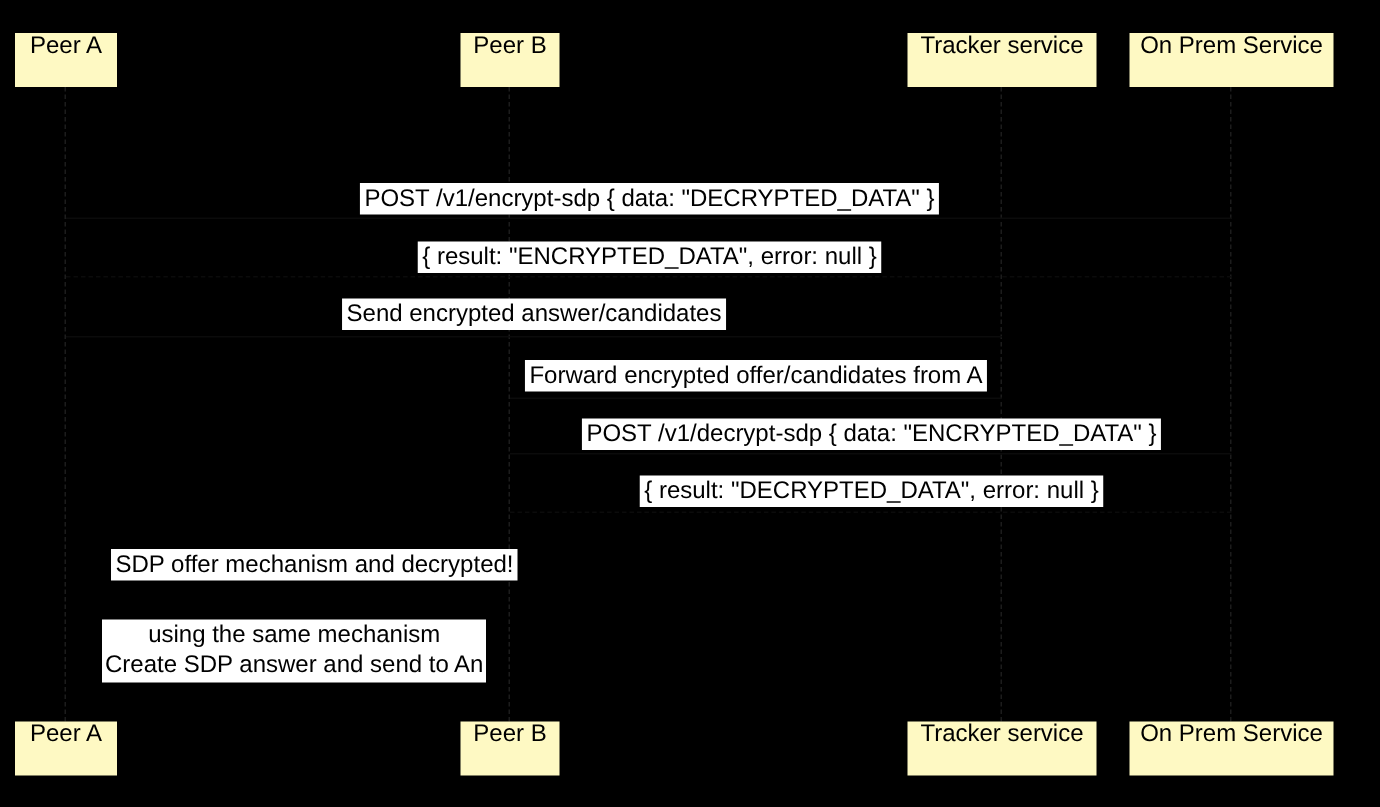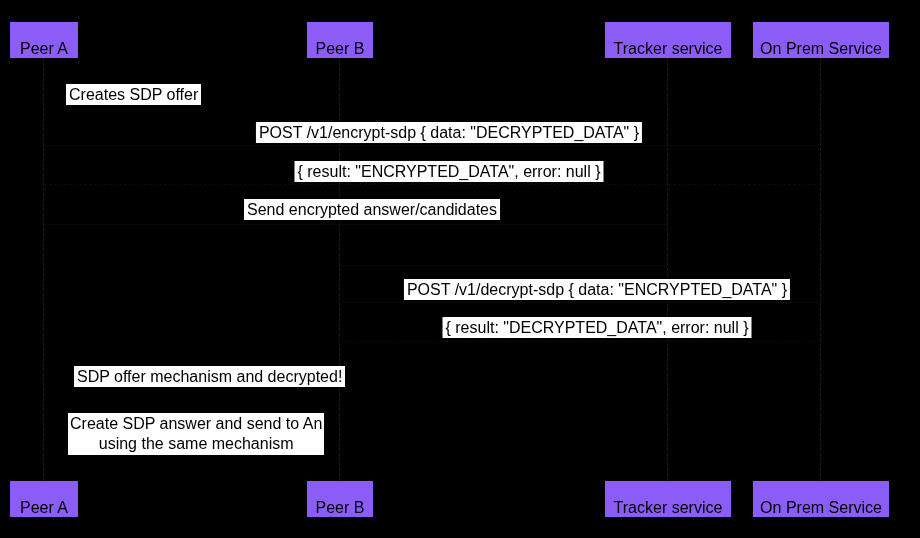--- a/index.html
+++ b/index.html
@@ -6,39 +6,39 @@
   #stage{
     position:relative;
     width:920px;height:538px;
     background:#000;
     overflow:hidden;
     font-family:"Liberation Sans", sans-serif;
   }
   .participant{
     position:absolute;
     height:36px;
-    background:#8b5cf6;
+    background:#fef9c3;
     color:#000;
-    display:flex;align-items:flex-end;justify-content:center;
+    display:flex;align-items:flex-start;justify-content:center;
     font-size:16px;
     box-sizing:border-box;
   }
   .lifeline{
     position:absolute;
     top:58px;height:423px;width:0;
     border-left:1px dashed #1c1c1c;
   }
   .msg-label{
     position:absolute;
     background:#fff;color:#000;
     font-size:16px;line-height:19px;
     padding:1px 3px;
     white-space:nowrap;
   }
-  .center-anchor{transform:translateX(-50%);margin-left:16px;}
+  .center-anchor{transform:translateX(-50%);}
   .arrow{
     position:absolute;height:0;
     border-top:1px solid #0b0b0b;
   }
   .arrow.dashed{border-top-style:dashed;}
   .note-box{
     position:absolute;
     background:#fff;color:#000;
     font-size:16px;line-height:20px;
     padding:1px 2px;
@@ -70,31 +70,31 @@
   <div class="participant" style="left:307px;top:22px;width:66px">
       <span>Peer B</span>
     </div>
   <div class="participant" style="left:605px;top:22px;width:126px">
       <span>Tracker service</span>
     </div>
   <div class="participant" style="left:753px;top:22px;width:136px">
       <span>On Prem Service</span>
     </div>
 
-  <div class="msg-label" style="left:66px;top:84px">Creates SDP offer</div>
   <div class="msg-label center-anchor" style="left:433px;top:122px">POST /v1/encrypt-sdp { data: "DECRYPTED_DATA" }</div>
   <div class="msg-label center-anchor" style="left:433px;top:161px">{ result: "ENCRYPTED_DATA", error: null }</div>
   <div class="msg-label center-anchor" style="left:356px;top:199px">Send encrypted answer/candidates</div>
+  <div class="msg-label center-anchor" style="left:504px;top:240px">Forward encrypted offer/candidates from A</div>
   <div class="msg-label center-anchor" style="left:581px;top:279px">POST /v1/decrypt-sdp { data: "ENCRYPTED_DATA" }</div>
   <div class="msg-label center-anchor" style="left:581px;top:317px">{ result: "DECRYPTED_DATA", error: null }</div>
   <div class="msg-label" style="left:74px;top:366px">SDP offer mechanism and decrypted!</div>
 
   <div class="note-box" style="left:68px;top:413px">
+    <span class="note-line">using the same mechanism</span>
     <span class="note-line">Create SDP answer and send to An</span>
-    <span class="note-line">using the same mechanism</span>
   </div>
 
   <div class="participant" style="left:10px;top:481px;width:68px">
       <span>Peer A</span>
     </div>
   <div class="participant" style="left:307px;top:481px;width:66px">
       <span>Peer B</span>
     </div>
   <div class="participant" style="left:605px;top:481px;width:126px">
       <span>Tracker service</span>

